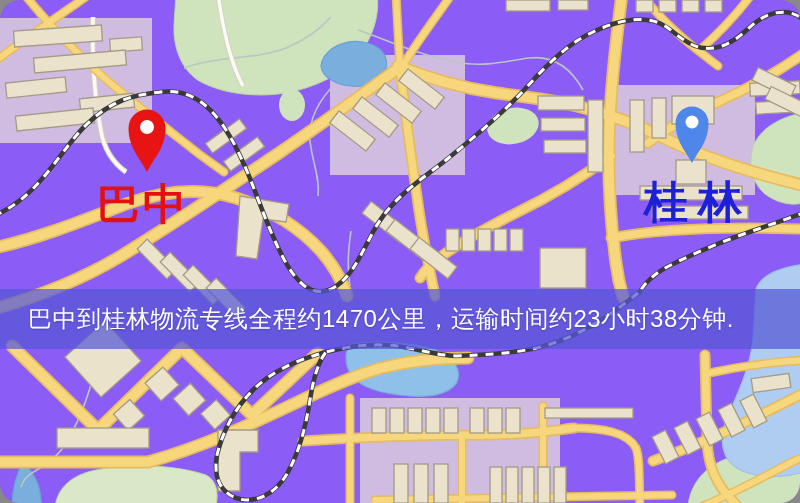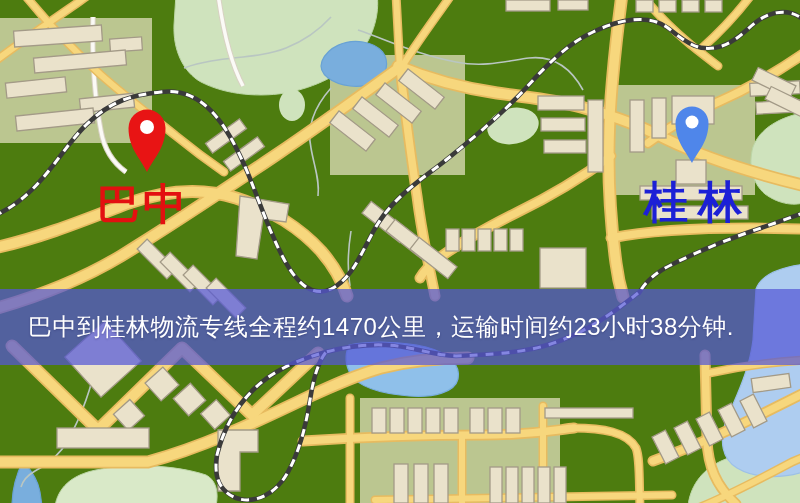--- a/index.html
+++ b/index.html
@@ -1,23 +1,24 @@
 <!DOCTYPE html>
 <html><head>
 <meta charset="utf-8">
 <style>
   html,body{margin:0;padding:0;background:#888;}
   .screen{
     position:relative;width:800px;height:503px;overflow:hidden;
     font-family:"Liberation Sans","DejaVu Sans",sans-serif;
-    background:#4d7c0f;
+    background:#8b5cf6;
+    border-radius:20px;
   }
   .screen svg{position:absolute;left:0;top:0;}
   .banner{
-    position:absolute;left:0;top:289px;width:800px;height:76px;
+    position:absolute;left:0;top:289px;width:800px;height:60px;
     background:rgba(85,87,214,0.72);
     display:flex;align-items:center;
     box-sizing:border-box;padding-left:28px;
   }
   .banner span{
     color:#ffffff;font-size:24px;white-space:nowrap;
     text-shadow:0 1px 2px rgba(30,30,90,.35);
     letter-spacing:.5px;
   }
   .pin-label{font-weight:bold;}

